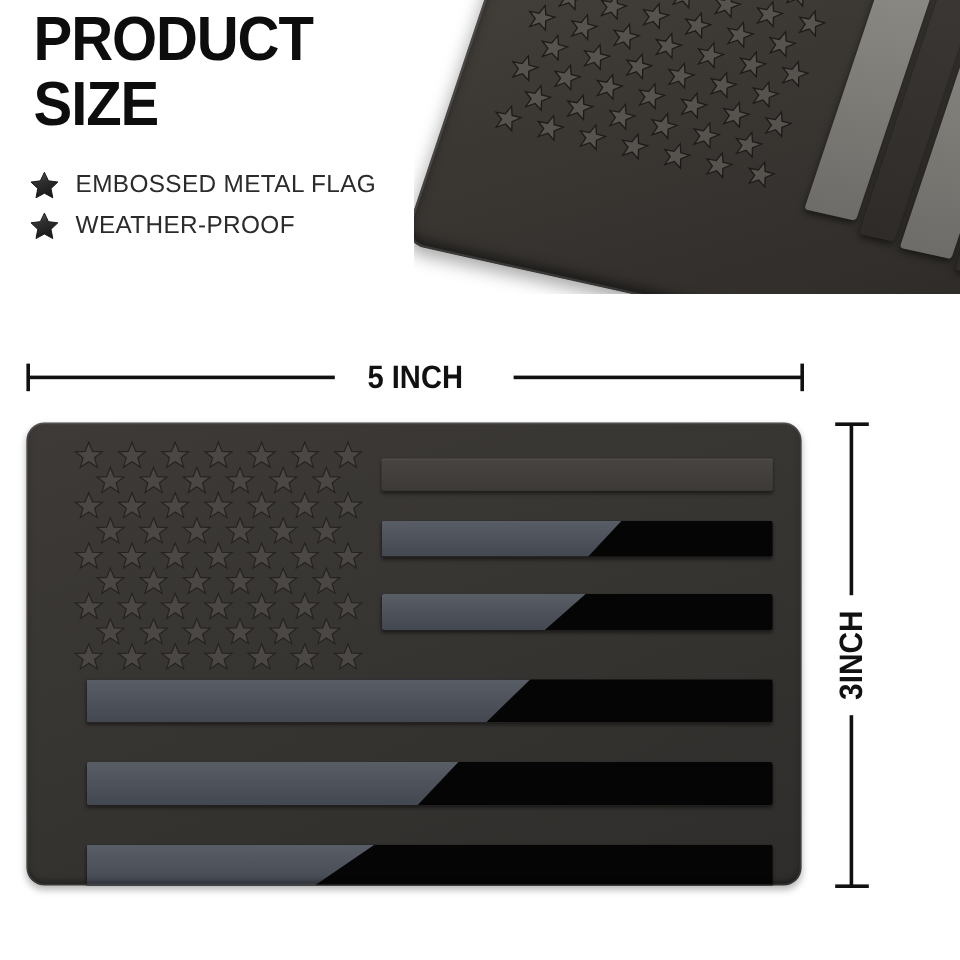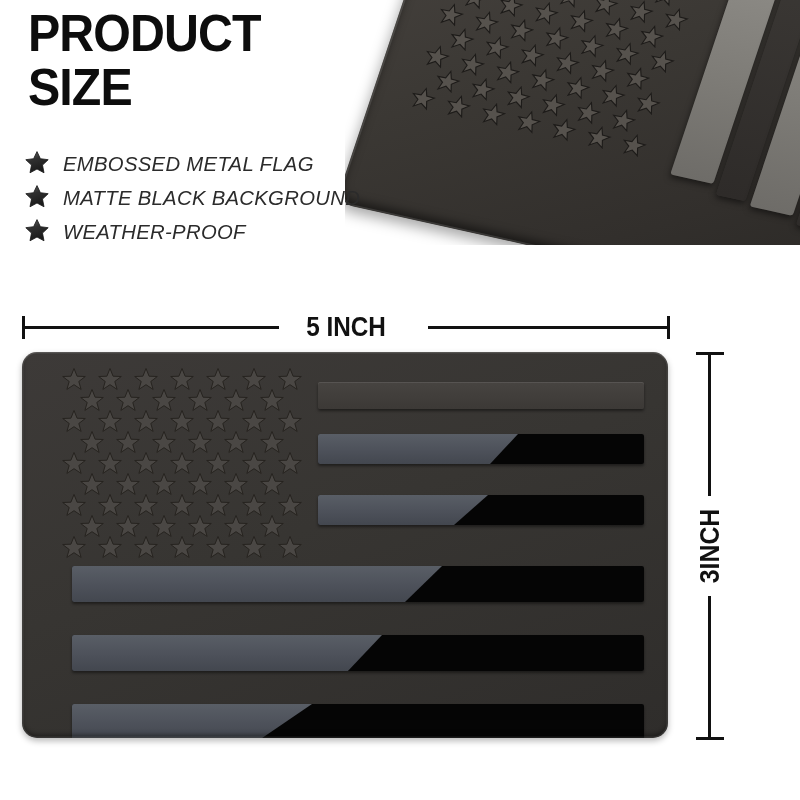--- a/index.html
+++ b/index.html
@@ -19,31 +19,31 @@
     font-weight:bold;
     letter-spacing:-1px;
     color:#0d0d0d;
     font-family:"Liberation Sans", sans-serif;
     transform:scaleX(0.93);transform-origin:left top;
     white-space:pre-line;
   }
 
   
   .features{position:absolute;left:24px;top:142px;width:430px;}
-  .feature{display:flex;align-items:flex-end;height:34px;font-style:italic;}
+  .feature{display:flex;align-items:flex-start;height:34px;}
   .star-bullet{width:26px;height:26px;flex:0 0 26px;margin-right:13px;position:relative;}
   .star-bullet svg{display:block;width:26px;height:26px;}
   .feature-label{
     font-size:20.5px;color:#2b2b2b;letter-spacing:0.3px;
     font-family:"Liberation Sans", sans-serif;
     white-space:nowrap;transform:scaleX(0.99);transform-origin:left center;
   }
 
   
-  .dim-h{position:absolute;left:22px;top:313px;width:648px;height:32px;}
+  .dim-h{position:absolute;left:22px;top:300px;width:648px;height:32px;}
   .dim-h .cap{position:absolute;top:3px;width:3px;height:23px;background:#111;}
   .dim-h .cap.left{left:0;}
   .dim-h .cap.right{right:0;}
   .dim-h .line{position:absolute;top:13px;height:3px;background:#111;}
   .dim-h .line.l{left:2px;width:255px;}
   .dim-h .line.r{right:2px;width:240px;}
   .dim-h .label{
     position:absolute;left:50%;top:-2px;transform:translateX(-50%) scaleX(0.9);
     font-size:27px;font-weight:bold;color:#111;letter-spacing:0px;
     background:#fff;padding:0 10px;line-height:32px;
@@ -210,28 +210,20 @@
                 <stop offset="100%" stop-color="#1a1a1a"></stop>
           </linearGradient>
             </defs>
           <path d="M13,1.6 L16.4,8.7 L24.2,9.7 L18.5,15.1 L20,22.8 L13,19 L6,22.8 L7.5,15.1 L1.8,9.7 L9.6,8.7 Z" fill="url(#sg1)" stroke="#151515" stroke-width="0.8" stroke-linejoin="round"></path>
         </svg>
       </span>
       <span class="feature-label">EMBOSSED METAL FLAG</span>
     </div>
 
 
-    <div class="feature">
-      <span class="star-bullet">
-        <svg viewBox="0 0 26 26" aria-hidden="true">
-          <path d="M13,1.6 L16.4,8.7 L24.2,9.7 L18.5,15.1 L20,22.8 L13,19 L6,22.8 L7.5,15.1 L1.8,9.7 L9.6,8.7 Z" fill="url(#sg1)" stroke="#151515" stroke-width="0.8" stroke-linejoin="round"></path>
-        </svg>
-      </span>
-      <span class="feature-label">MATTE BLACK BACKGROUND</span>
-    </div>
 
     <div class="feature">
       <span class="star-bullet">
         <svg viewBox="0 0 26 26" aria-hidden="true">
           <path d="M13,1.6 L16.4,8.7 L24.2,9.7 L18.5,15.1 L20,22.8 L13,19 L6,22.8 L7.5,15.1 L1.8,9.7 L9.6,8.7 Z" fill="url(#sg1)" stroke="#151515" stroke-width="0.8" stroke-linejoin="round"></path>
         </svg>
       </span>
       <span class="feature-label">WEATHER-PROOF</span>
     </div>
 

